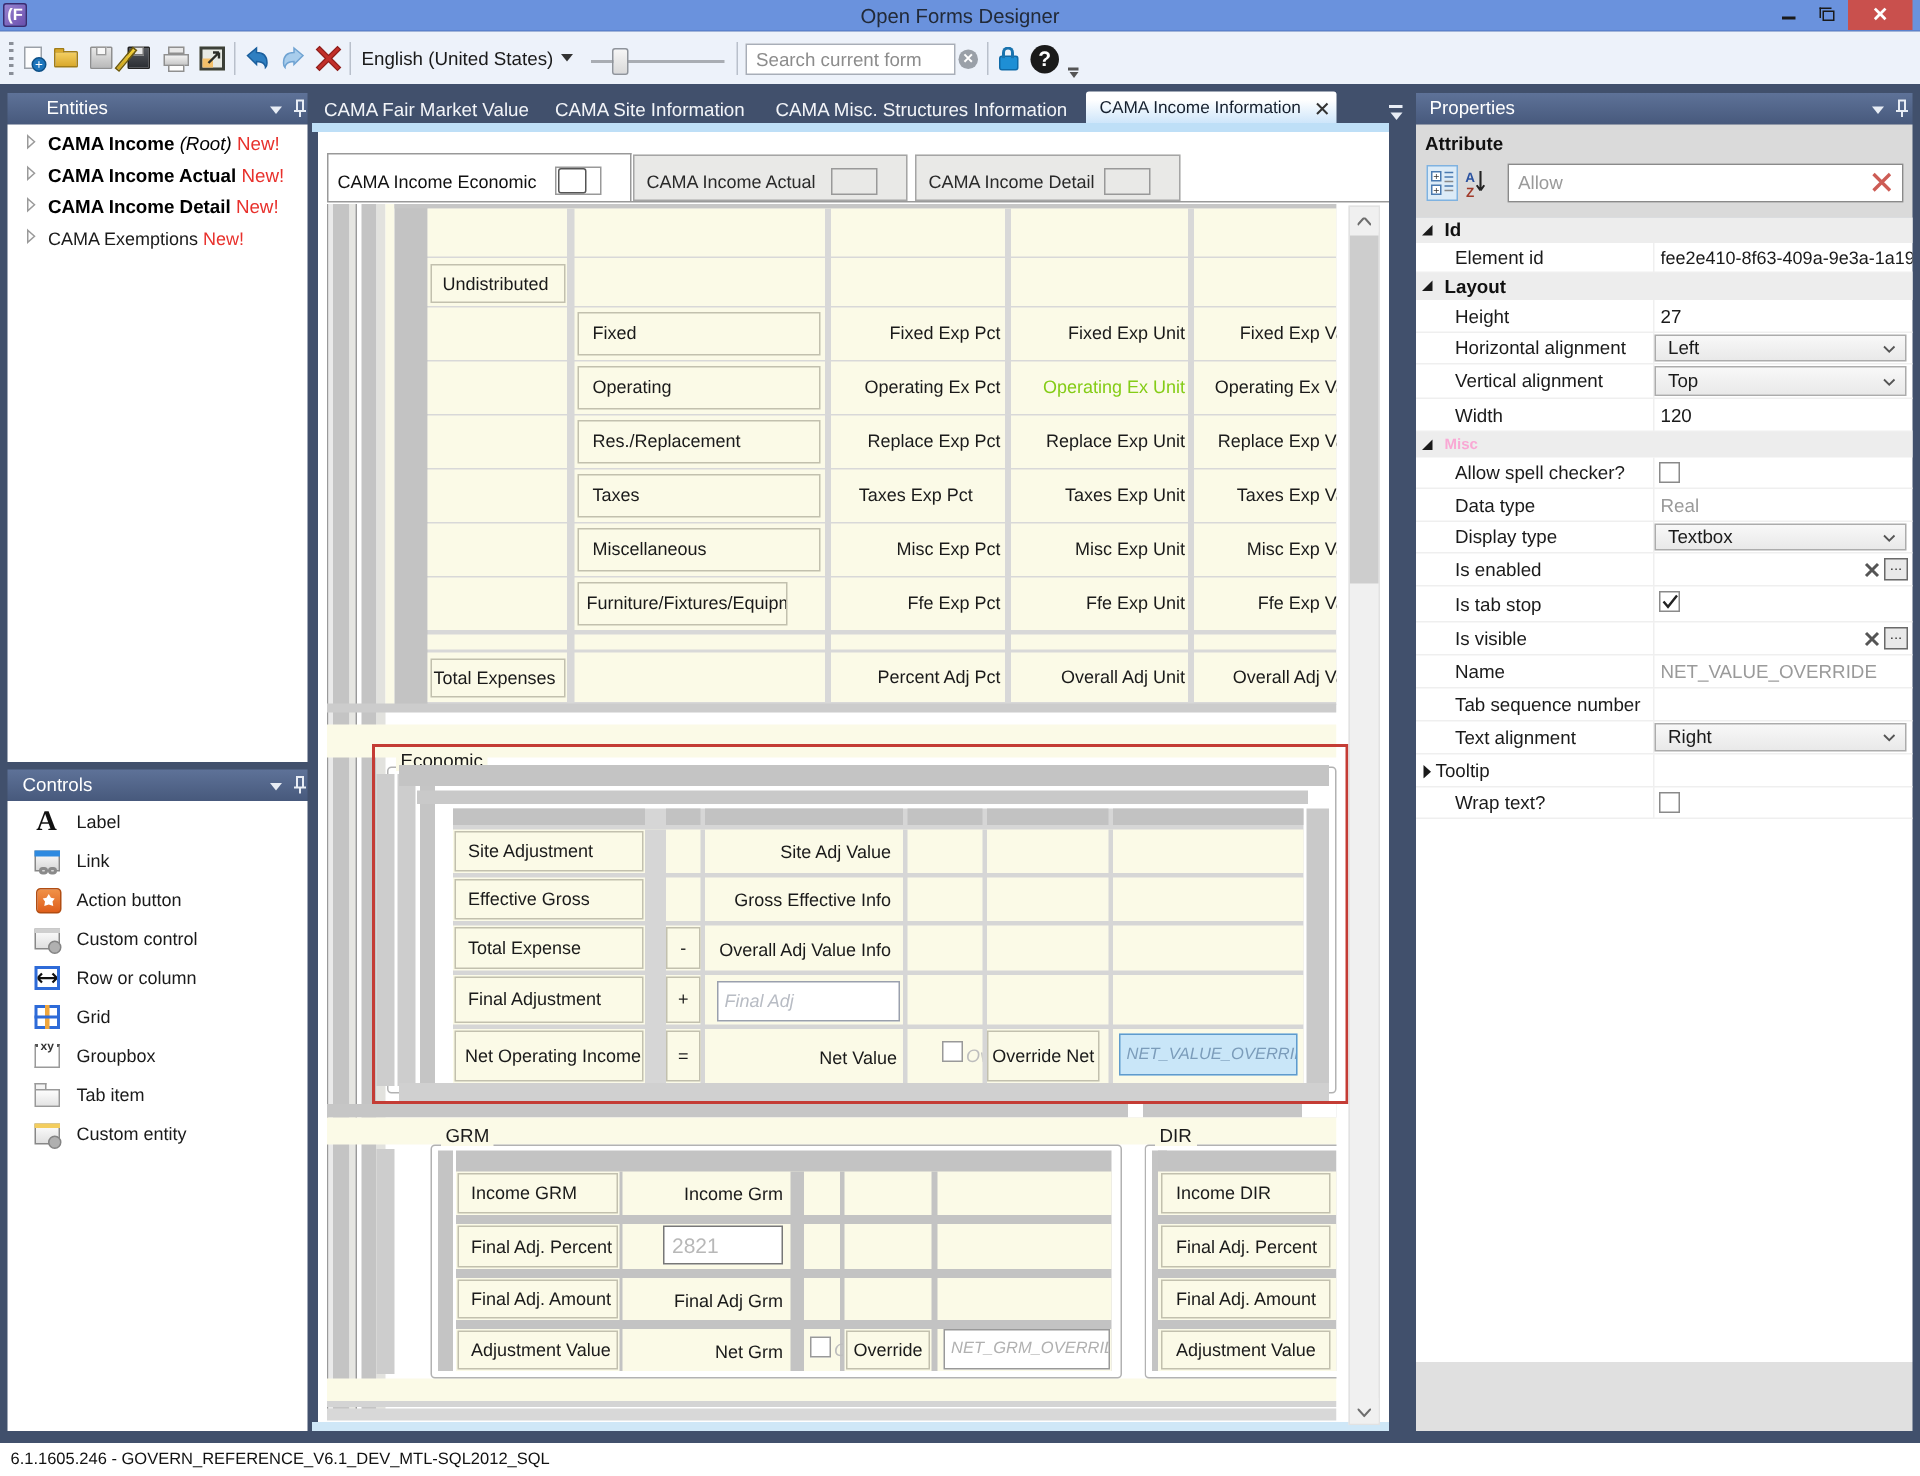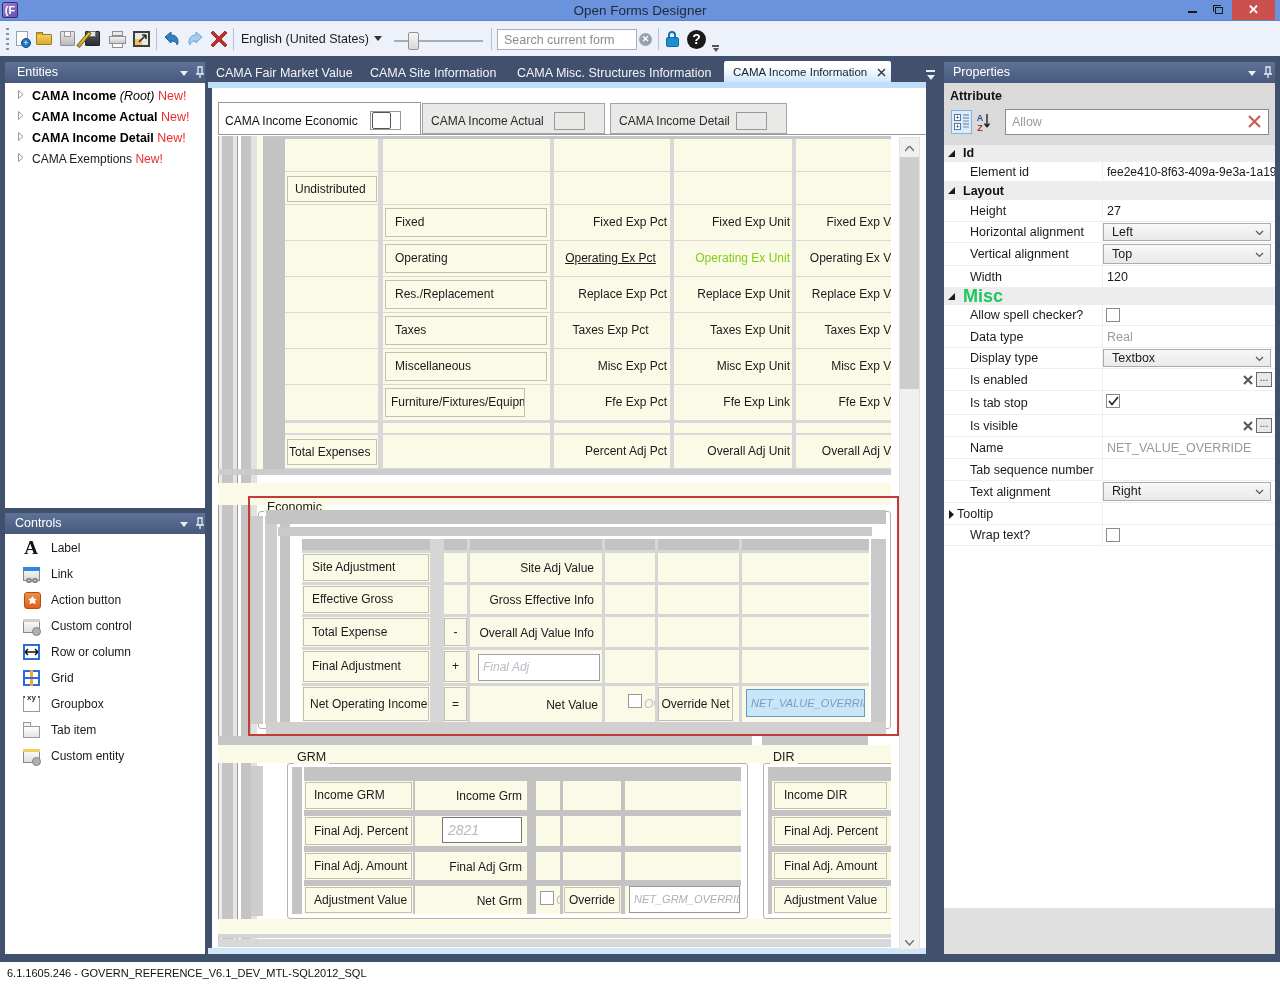--- a/index.html
+++ b/index.html
@@ -82,21 +82,21 @@
 
   <div class="abs" style="left:712px;top:24px;width:7px;height:1.5px;background:#555;"></div>
   <div class="abs" style="left:713px;top:27px;width:0;height:0;border:3px solid transparent;border-top:4px solid #555;"></div>
 </div>
 
 <div class="abs" style="left:0;top:962px;width:1280px;height:22px;background:#ffffff;">
   <div class="abs" style="left:7px;top:5px;font-size:11px;color:#111;white-space:nowrap;">6.1.1605.246 - GOVERN_REFERENCE_V6.1_DEV_MTL-SQL2012_SQL</div>
 </div>
 
 <div class="abs" style="left:5px;top:62px;width:200px;height:21px;background:linear-gradient(#5e7298,#47597c);">
-  <div class="abs" style="left:12px;top:3px;color:#fff;font-size:12.5px;text-align:right;">Entities</div>
+  <div class="abs" style="left:26px;top:3px;color:#fff;font-size:12.5px;text-align:right;">Entities</div>
   <div class="abs" style="left:175px;top:9px;width:0;height:0;border:4px solid transparent;border-top:5px solid #e8edf5;"></div>
   <svg class="abs" style="left:190px;top:4px;" width="10" height="13">
       <path d="M3 1 L7 1 L7 8 L3 8 Z M1 8 L9 8 M5 8 L5 12" stroke="#e8edf5" stroke-width="1.3" fill="none"></path>
     </svg>
 </div>
 <div class="abs" style="left:5px;top:83px;width:200px;height:425px;background:#fff;">
   <svg class="abs" style="left:12px;top:6px;" width="8" height="11">
       <path d="M1.5 1.5 L6 5.5 L1.5 9.5 Z" fill="#fdfdfd" stroke="#9a9a9a" stroke-width="1"></path>
     </svg>
   <div class="abs" style="left:27px;top:6px;font-size:12.5px;color:#000;"><b>CAMA Income</b> <i>(Root)</i> <span style="color:#e8312c;">New!</span></div>
@@ -230,31 +230,31 @@
 <div class="abs" style="left:574px;top:3px;width:4px;height:331px;background:#d8d8d8;"></div>
 <div class="abs" style="left:69px;top:40px;width:90px;height:26px;background:#fbfae7;border:1px solid #c2c0ae;font-size:12px;color:#1a1a1a;line-height:24px;padding-left:7px;">Undistributed</div>
 <div class="abs" style="left:69px;top:303px;width:90px;height:26px;background:#fbfae7;border:1px solid #c2c0ae;font-size:12px;color:#1a1a1a;line-height:24px;padding-left:1px;">Total Expenses</div>
 <div class="abs" style="left:167px;top:72px;width:162px;height:29px;background:#fbfae7;border:1px solid #c2c0ae;font-size:12px;color:#1a1a1a;line-height:27px;padding-left:9px;">Fixed</div>
 <div class="abs" style="left:167px;top:108px;width:162px;height:29px;background:#fbfae7;border:1px solid #c2c0ae;font-size:12px;color:#1a1a1a;line-height:27px;padding-left:9px;">Operating</div>
 <div class="abs" style="left:167px;top:144px;width:162px;height:29px;background:#fbfae7;border:1px solid #c2c0ae;font-size:12px;color:#1a1a1a;line-height:27px;padding-left:9px;">Res./Replacement</div>
 <div class="abs" style="left:167px;top:180px;width:162px;height:29px;background:#fbfae7;border:1px solid #c2c0ae;font-size:12px;color:#1a1a1a;line-height:27px;padding-left:9px;">Taxes</div>
 <div class="abs" style="left:167px;top:216px;width:162px;height:29px;background:#fbfae7;border:1px solid #c2c0ae;font-size:12px;color:#1a1a1a;line-height:27px;padding-left:9px;">Miscellaneous</div>
 <div class="abs" style="left:167px;top:252px;width:140px;height:29px;background:#fbfae7;border:1px solid #c2c0ae;font-size:12px;color:#1a1a1a;line-height:27px;padding-left:5px;">Furniture/Fixtures/Equipment</div>
 <div class="abs" style="left:336px;top:79px;width:113px;height:18px;font-size:12px;color:#1a1a1a;text-align:right;white-space:nowrap;">Fixed Exp Pct</div>
-<div class="abs" style="left:336px;top:115px;width:113px;height:18px;font-size:12px;color:#1a1a1a;text-align:center;white-space:nowrap;text-decoration:underline;">Operating Ex Pct</div>
+<div class="abs" style="left:336px;top:115px;width:113px;height:18px;font-size:12px;color:#1a1a1a;text-align:right;white-space:nowrap;">Operating Ex Pct</div>
 <div class="abs" style="left:336px;top:151px;width:113px;height:18px;font-size:12px;color:#1a1a1a;text-align:right;white-space:nowrap;">Replace Exp Pct</div>
 <div class="abs" style="left:336px;top:187px;width:113px;height:18px;font-size:12px;color:#1a1a1a;text-align:center;white-space:nowrap;">Taxes Exp Pct</div>
 <div class="abs" style="left:336px;top:223px;width:113px;height:18px;font-size:12px;color:#1a1a1a;text-align:right;white-space:nowrap;">Misc Exp Pct</div>
 <div class="abs" style="left:336px;top:259px;width:113px;height:18px;font-size:12px;color:#1a1a1a;text-align:right;white-space:nowrap;">Ffe Exp Pct</div>
 <div class="abs" style="left:456px;top:79px;width:116px;height:18px;font-size:12px;color:#1a1a1a;text-align:right;white-space:nowrap;">Fixed Exp Unit</div>
 <div class="abs" style="left:456px;top:115px;width:116px;height:18px;font-size:12px;color:#84cc16;text-align:right;white-space:nowrap;">Operating Ex Unit</div>
 <div class="abs" style="left:456px;top:151px;width:116px;height:18px;font-size:12px;color:#1a1a1a;text-align:right;white-space:nowrap;">Replace Exp Unit</div>
 <div class="abs" style="left:456px;top:187px;width:116px;height:18px;font-size:12px;color:#1a1a1a;text-align:right;white-space:nowrap;">Taxes Exp Unit</div>
 <div class="abs" style="left:456px;top:223px;width:116px;height:18px;font-size:12px;color:#1a1a1a;text-align:right;white-space:nowrap;">Misc Exp Unit</div>
-<div class="abs" style="left:456px;top:259px;width:116px;height:18px;font-size:12px;color:#1a1a1a;text-align:right;white-space:nowrap;">Ffe Exp Link</div>
+<div class="abs" style="left:456px;top:259px;width:116px;height:18px;font-size:12px;color:#1a1a1a;text-align:right;white-space:nowrap;">Ffe Exp Unit</div>
 <div class="abs" style="left:578px;top:79px;width:117px;height:18px;font-size:12px;color:#1a1a1a;text-align:right;white-space:nowrap;">Fixed Exp Value</div>
 <div class="abs" style="left:578px;top:115px;width:117px;height:18px;font-size:12px;color:#1a1a1a;text-align:right;white-space:nowrap;">Operating Ex Value</div>
 <div class="abs" style="left:578px;top:151px;width:117px;height:18px;font-size:12px;color:#1a1a1a;text-align:right;white-space:nowrap;">Replace Exp Value</div>
 <div class="abs" style="left:578px;top:187px;width:117px;height:18px;font-size:12px;color:#1a1a1a;text-align:right;white-space:nowrap;">Taxes Exp Value</div>
 <div class="abs" style="left:578px;top:223px;width:117px;height:18px;font-size:12px;color:#1a1a1a;text-align:right;white-space:nowrap;">Misc Exp Value</div>
 <div class="abs" style="left:578px;top:259px;width:117px;height:18px;font-size:12px;color:#1a1a1a;text-align:right;white-space:nowrap;">Ffe Exp Value</div>
 <div class="abs" style="left:336px;top:308px;width:113px;height:18px;font-size:12px;color:#1a1a1a;text-align:right;white-space:nowrap;">Percent Adj Pct</div>
 <div class="abs" style="left:456px;top:308px;width:116px;height:18px;font-size:12px;color:#1a1a1a;text-align:right;white-space:nowrap;">Overall Adj Unit</div>
 <div class="abs" style="left:578px;top:308px;width:117px;height:18px;font-size:12px;color:#1a1a1a;text-align:right;white-space:nowrap;">Overall Adj Value</div>
 <div class="abs" style="left:0;top:333px;width:673px;height:6px;background:#cccccc;"></div>
@@ -281,21 +281,21 @@
 <div class="abs" style="left:527px;top:781px;width:9px;height:133px;background:#c3c3c3;"></div>
 <div class="abs" style="left:560px;top:781px;width:3px;height:133px;background:#c3c3c3;"></div>
 <div class="abs" style="left:621px;top:781px;width:4px;height:133px;background:#c3c3c3;"></div>
 <div class="abs" style="left:305px;top:782px;width:107px;height:27px;background:#fbfae7;border:1px solid #c2c0ae;font-size:12px;color:#1a1a1a;line-height:25px;padding-left:8px;">Income GRM</div>
 <div class="abs" style="left:305px;top:817px;width:107px;height:28px;background:#fbfae7;border:1px solid #c2c0ae;font-size:12px;color:#1a1a1a;line-height:26px;padding-left:8px;">Final Adj. Percent</div>
 <div class="abs" style="left:305px;top:853px;width:107px;height:26px;background:#fbfae7;border:1px solid #c2c0ae;font-size:12px;color:#1a1a1a;line-height:24px;padding-left:8px;">Final Adj. Amount</div>
 <div class="abs" style="left:305px;top:887px;width:107px;height:26px;background:#fbfae7;border:1px solid #c2c0ae;font-size:12px;color:#1a1a1a;line-height:24px;padding-left:8px;">Adjustment Value</div>
 <div class="abs" style="left:415px;top:789px;width:107px;height:18px;font-size:12px;color:#1a1a1a;text-align:right;white-space:nowrap;">Income Grm</div>
 <div class="abs" style="left:415px;top:860px;width:107px;height:18px;font-size:12px;color:#1a1a1a;text-align:right;white-space:nowrap;">Final Adj Grm</div>
 <div class="abs" style="left:415px;top:894px;width:107px;height:18px;font-size:12px;color:#1a1a1a;text-align:right;white-space:nowrap;">Net Grm</div>
-<div class="abs" style="left:442px;top:817px;width:80px;height:26px;background:#fff;border:1px solid #777;font-size:14px;font-style:italic;color:#b8b8b8;line-height:24px;padding-left:5px;">2821</div>
+<div class="abs" style="left:442px;top:817px;width:80px;height:26px;background:#fff;border:1px solid #777;font-size:14px;color:#b8b8b8;line-height:24px;padding-left:5px;">2821</div>
 <div class="abs" style="left:540px;top:891px;width:14px;height:14px;background:#fff;border:1px solid #999;"></div>
 <div class="abs" style="left:556px;top:893px;width:6px;height:14px;overflow:hidden;font-size:12px;font-style:italic;color:#bdbdbd;">Ov</div>
 <div class="abs" style="left:564px;top:887px;width:56px;height:26px;background:#fbfae7;border:1px solid #c2c0ae;font-size:12px;color:#1a1a1a;line-height:24px;text-align:center;">Override</div>
 <div class="abs" style="left:629px;top:886px;width:111px;height:27px;background:#fff;border:1px solid #999;font-size:11px;font-style:italic;color:#b0b0b0;line-height:25px;padding-left:4px;overflow:hidden;white-space:nowrap;">NET_GRM_OVERRIDE</div>
 </div>
 <div class="abs" id="dir-sec" style="left:763px;top:744px;width:128px;height:190px;overflow:hidden;">
 <div class="abs" style="left:0px;top:19px;width:160px;height:156px;border:1px solid #b2b2b2;border-radius:3px;"></div>
 <div class="abs" style="left:7px;top:6px;font-size:12.5px;color:#1a1a1a;background:#fbfae7;padding:0 3px;">DIR</div>
 <div class="abs" style="left:5px;top:23px;width:10px;height:147px;background:#c4c4c4;"></div>
 <div class="abs" style="left:9px;top:23px;width:119px;height:147px;background:#c3c3c3;"></div>
@@ -431,21 +431,21 @@
       <path d="M1 1 L4.5 4.5 L8 1" stroke="#555" stroke-width="1.2" fill="none"></path>
     </svg>
 <div class="abs" style="left:944px;top:287px;width:331px;height:1px;background:#efefef;"></div>
 <div class="abs" style="left:1102px;top:266px;width:1px;height:22px;background:#efefef;"></div>
 <div class="abs" style="left:970px;top:266px;font-size:12.5px;color:#1a1a1a;line-height:22px;">Width</div>
 <div class="abs" style="left:1107px;top:266px;width:168px;font-size:12.5px;color:#1a1a1a;line-height:22px;white-space:nowrap;overflow:hidden;">120</div>
 <div class="abs" style="left:944px;top:288px;width:331px;height:17px;background:#ededed;"></div>
 <svg class="abs" style="left:947px;top:292px;" width="9" height="9">
       <path d="M8 1 L8 8 L1 8 Z" fill="#1a1a1a"></path>
     </svg>
-<div class="abs" style="left:963px;top:289px;font-size:18px;font-weight:bold;color:#22c55e;line-height:15px;">Misc</div>
+<div class="abs" style="left:963px;top:289px;font-size:10px;font-weight:bold;color:#f9a8d4;line-height:15px;">Misc</div>
 <div class="abs" style="left:944px;top:325px;width:331px;height:1px;background:#efefef;"></div>
 <div class="abs" style="left:1102px;top:305px;width:1px;height:21px;background:#efefef;"></div>
 <div class="abs" style="left:970px;top:305px;font-size:12.5px;color:#1a1a1a;line-height:21px;">Allow spell checker?</div>
 <div class="abs" style="left:1106px;top:308px;width:14px;height:14px;background:#fff;border:1px solid #8a8a8a;"></div>
 <div class="abs" style="left:944px;top:347px;width:331px;height:1px;background:#efefef;"></div>
 <div class="abs" style="left:1102px;top:326px;width:1px;height:22px;background:#efefef;"></div>
 <div class="abs" style="left:970px;top:326px;font-size:12.5px;color:#1a1a1a;line-height:22px;">Data type</div>
 <div class="abs" style="left:1107px;top:326px;width:165px;font-size:12.5px;color:#9a9a9a;line-height:22px;white-space:nowrap;overflow:hidden;">Real</div>
 <div class="abs" style="left:944px;top:368px;width:331px;height:1px;background:#efefef;"></div>
 <div class="abs" style="left:1102px;top:348px;width:1px;height:21px;background:#efefef;"></div>

